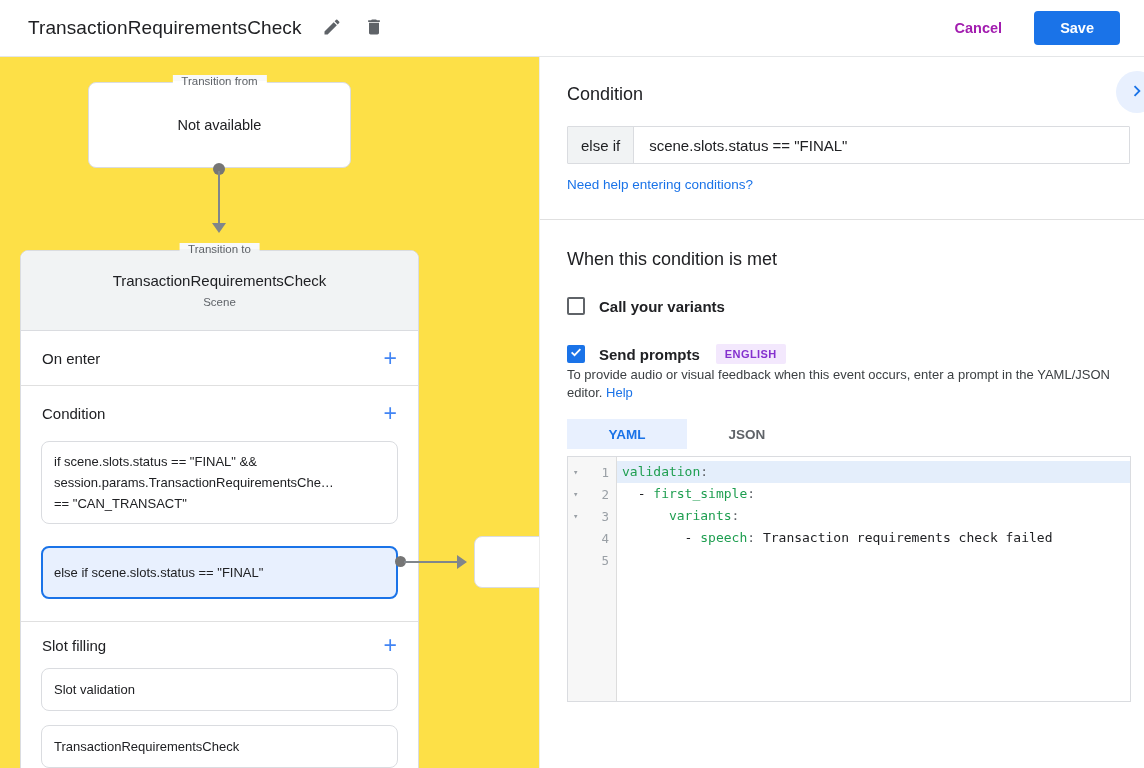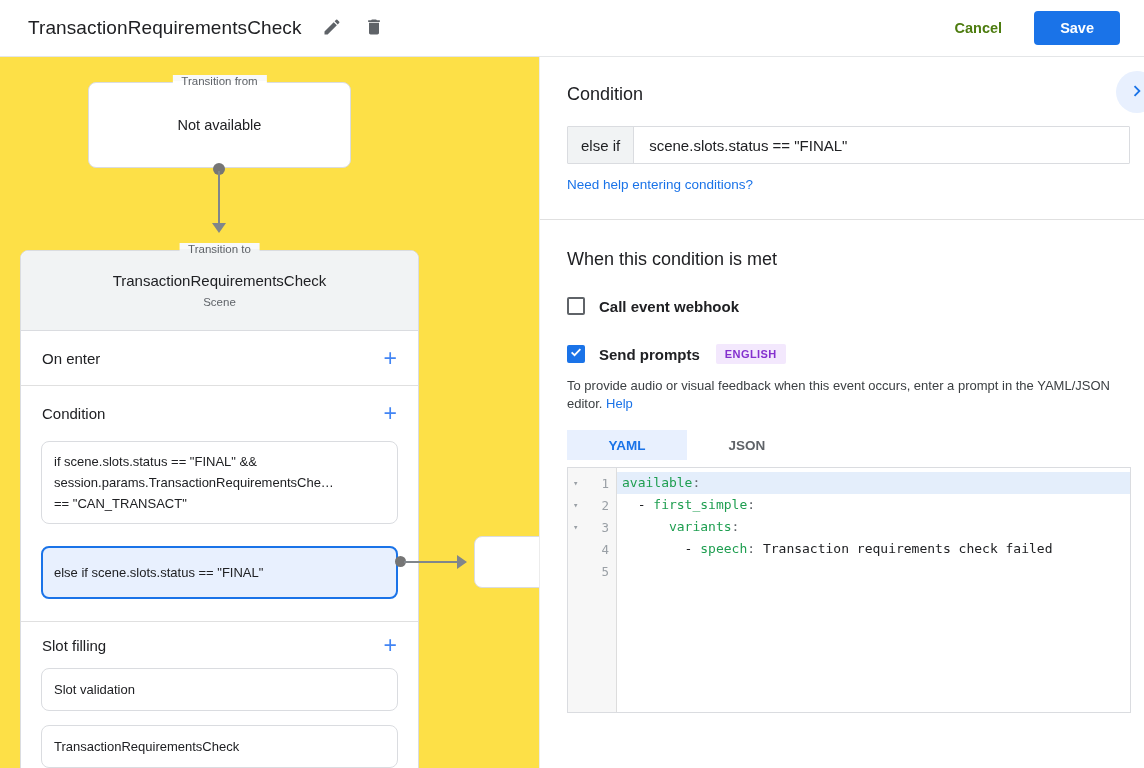--- a/index.html
+++ b/index.html
@@ -7,21 +7,21 @@
     font-family:"Liberation Sans", sans-serif; color:#202124; }
 
   
   .topbar { height:57px; display:flex; align-items:center; padding:0 24px 0 28px;
     border-bottom:1px solid #e4e6e8; background:#fff; }
   .topbar-title { font-size:19px; color:#202124; letter-spacing:.1px; }
   .icon-btn { border:none; background:none; cursor:pointer; margin-left:18px;
     width:24px; height:24px; display:flex; align-items:center; justify-content:center; }
   .icon-btn svg { width:20px; height:20px; fill:#5f6368; }
   .topbar-spacer { flex:1; }
-  .cancel-btn { border:none; background:none; color:#4d7c0f; font-size:14.5px;
+  .cancel-btn { border:none; background:none; color:#a21caf; font-size:14.5px;
     font-weight:bold; cursor:pointer; margin-right:32px; font-family:inherit; }
   .save-btn { background:#1a73e8; color:#fff; border:none; border-radius:4px;
     font-size:14.5px; font-weight:bold; padding:9px 26px; cursor:pointer; font-family:inherit; }
 
   
   .main { display:flex; height:711px; }
   .canvas { width:540px; background:#fde047; position:relative; overflow:hidden;
     border-right:1px solid #ececec; }
   .panel { width:604px; background:#fff; position:relative; overflow:hidden; }
 
@@ -86,21 +86,21 @@
   .cb-row { display:flex; align-items:center; margin-top:27px; }
   .cb-row.second { margin-top:29px; }
   .checkbox { width:18px; height:18px; border:2px solid #5f6368; border-radius:2px;
     background:#fff; cursor:pointer; flex:none; }
   .checkbox.checked { background:#1a73e8; border-color:#1a73e8;
     display:flex; align-items:center; justify-content:center; }
   .checkbox.checked svg { width:14px; height:14px; fill:none; stroke:#fff; stroke-width:3; }
   .cb-label { font-size:15px; font-weight:bold; color:#202124; margin-left:14px; cursor:pointer; }
   .lang-badge { margin-left:16px; background:#f3e8fd; color:#8430ce; font-size:11px;
     font-weight:bold; letter-spacing:.4px; padding:4px 9px; border-radius:2px; }
-  .desc { margin-top:13px; font-size:13px; line-height:18px; color:#3c4043; width:565px; }
+  .desc { margin-top:2px; font-size:13px; line-height:18px; color:#3c4043; width:565px; }
   .desc a { color:#1a73e8; text-decoration:none; cursor:pointer; }
 
   .tabs { display:flex; margin-top:17px; }
   .tab { width:120px; height:30px; display:flex; align-items:center; justify-content:center;
     font-size:13.5px; font-weight:bold; color:#5f6368; cursor:pointer; }
   .tab.active { background:#e8f0fe; color:#1a73e8;text-align:center; }
 
   
   .editor { margin-top:7px; width:564px; height:246px; border:1px solid #dadce0;
     display:flex; background:#fff; font-family:"DejaVu Sans Mono", monospace; font-size:13px; }
@@ -213,21 +213,21 @@
       <a class="help-link">Need help entering conditions?</a>
     </div>
 
     <div class="panel-divider"></div>
 
     <div class="panel-inner">
       <div class="when-h">When this condition is met</div>
 
       <div class="cb-row">
         <span class="checkbox"></span>
-        <span class="cb-label">Call event webhook</span>
+        <span class="cb-label">Call your variants</span>
       </div>
 
       <div class="cb-row second">
         <span class="checkbox checked">
           <span><svg viewBox="0 0 24 24" width="14" height="14">
                 <path d="M4.5 12.5 9.5 17.5 19.5 7" stroke="#fff" stroke-width="3" fill="none"></path>
               </svg></span>
         </span>
         <span class="cb-label">Send prompts</span>
         <span class="lang-badge">ENGLISH</span>
@@ -260,21 +260,21 @@
             <div class="g-row">
               <span class="g-fold"></span>
               <span class="g-num">4</span>
             </div>
             <div class="g-row">
               <span class="g-fold"></span>
               <span class="g-num">5</span>
             </div>
           </div>
         <div class="code" id="code">
-            <div class="code-line hl"><span class="tok-key">available</span><span class="tok-punc">:</span></div>
+            <div class="code-line hl"><span class="tok-key">validation</span><span class="tok-punc">:</span></div>
             <div class="code-line"><span class="tok-plain">  - </span><span class="tok-key">first_simple</span><span class="tok-punc">:</span></div>
             <div class="code-line"><span class="tok-plain">      </span><span class="tok-key">variants</span><span class="tok-punc">:</span></div>
             <div class="code-line"><span class="tok-plain">        - </span><span class="tok-key">speech</span><span class="tok-punc">: </span><span class="tok-plain">Transaction requirements check failed</span></div>
             <div class="code-line"></div>
           </div>
       </div>
     </div>
   </div>
 </div>
 

